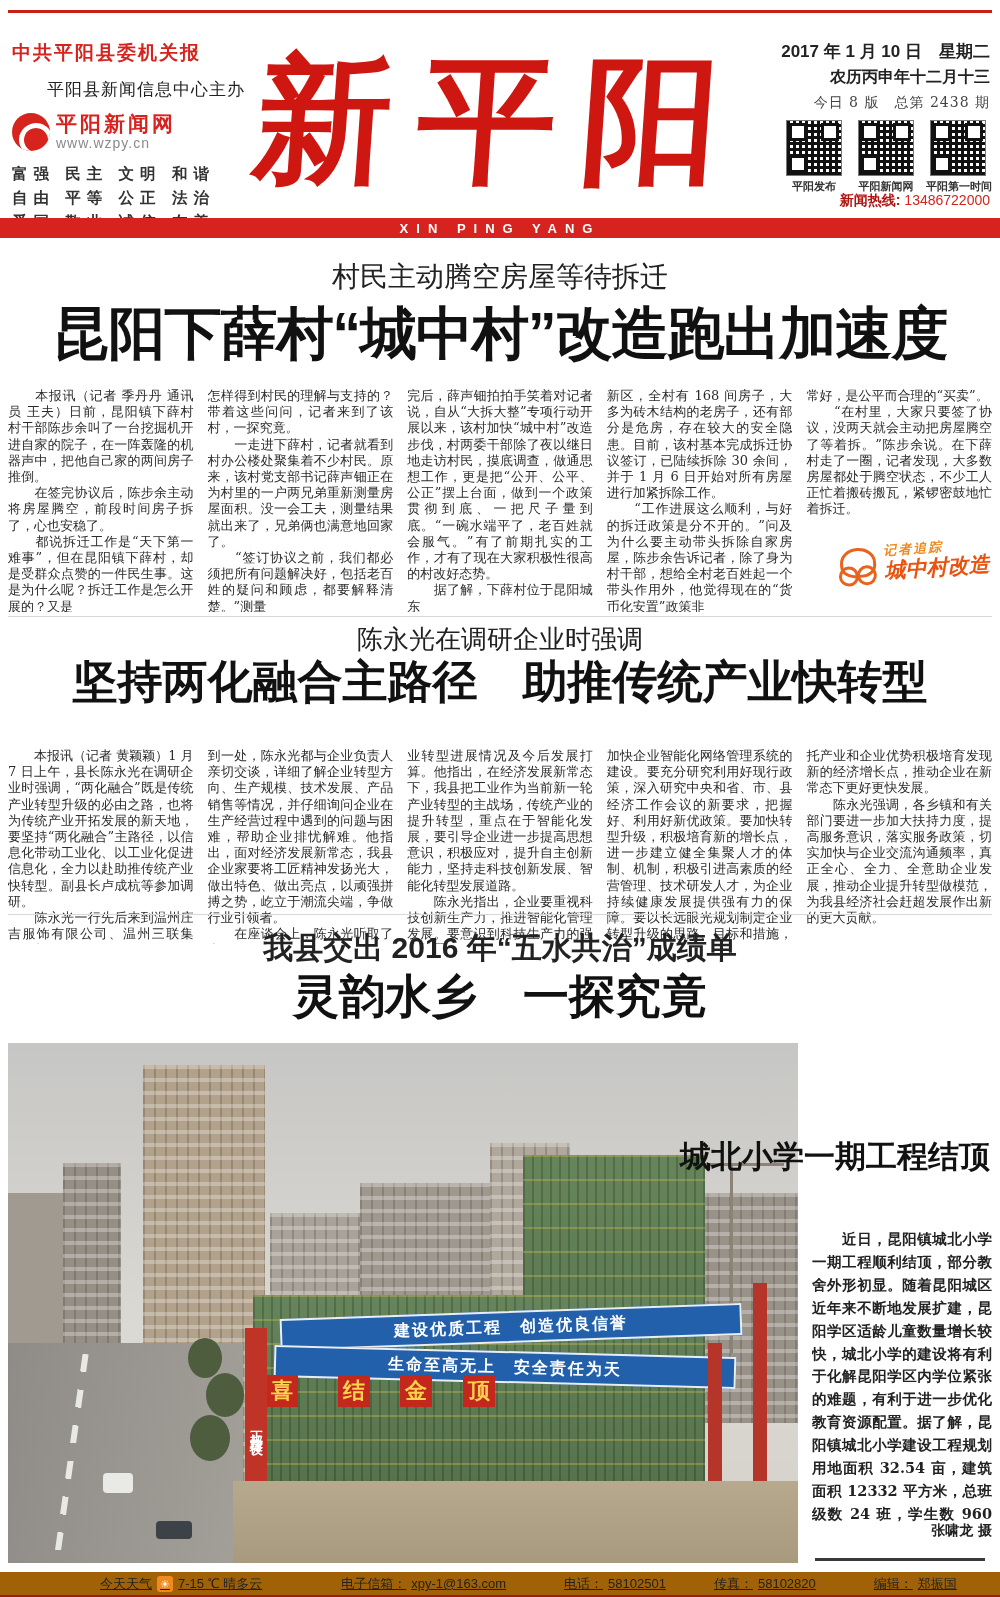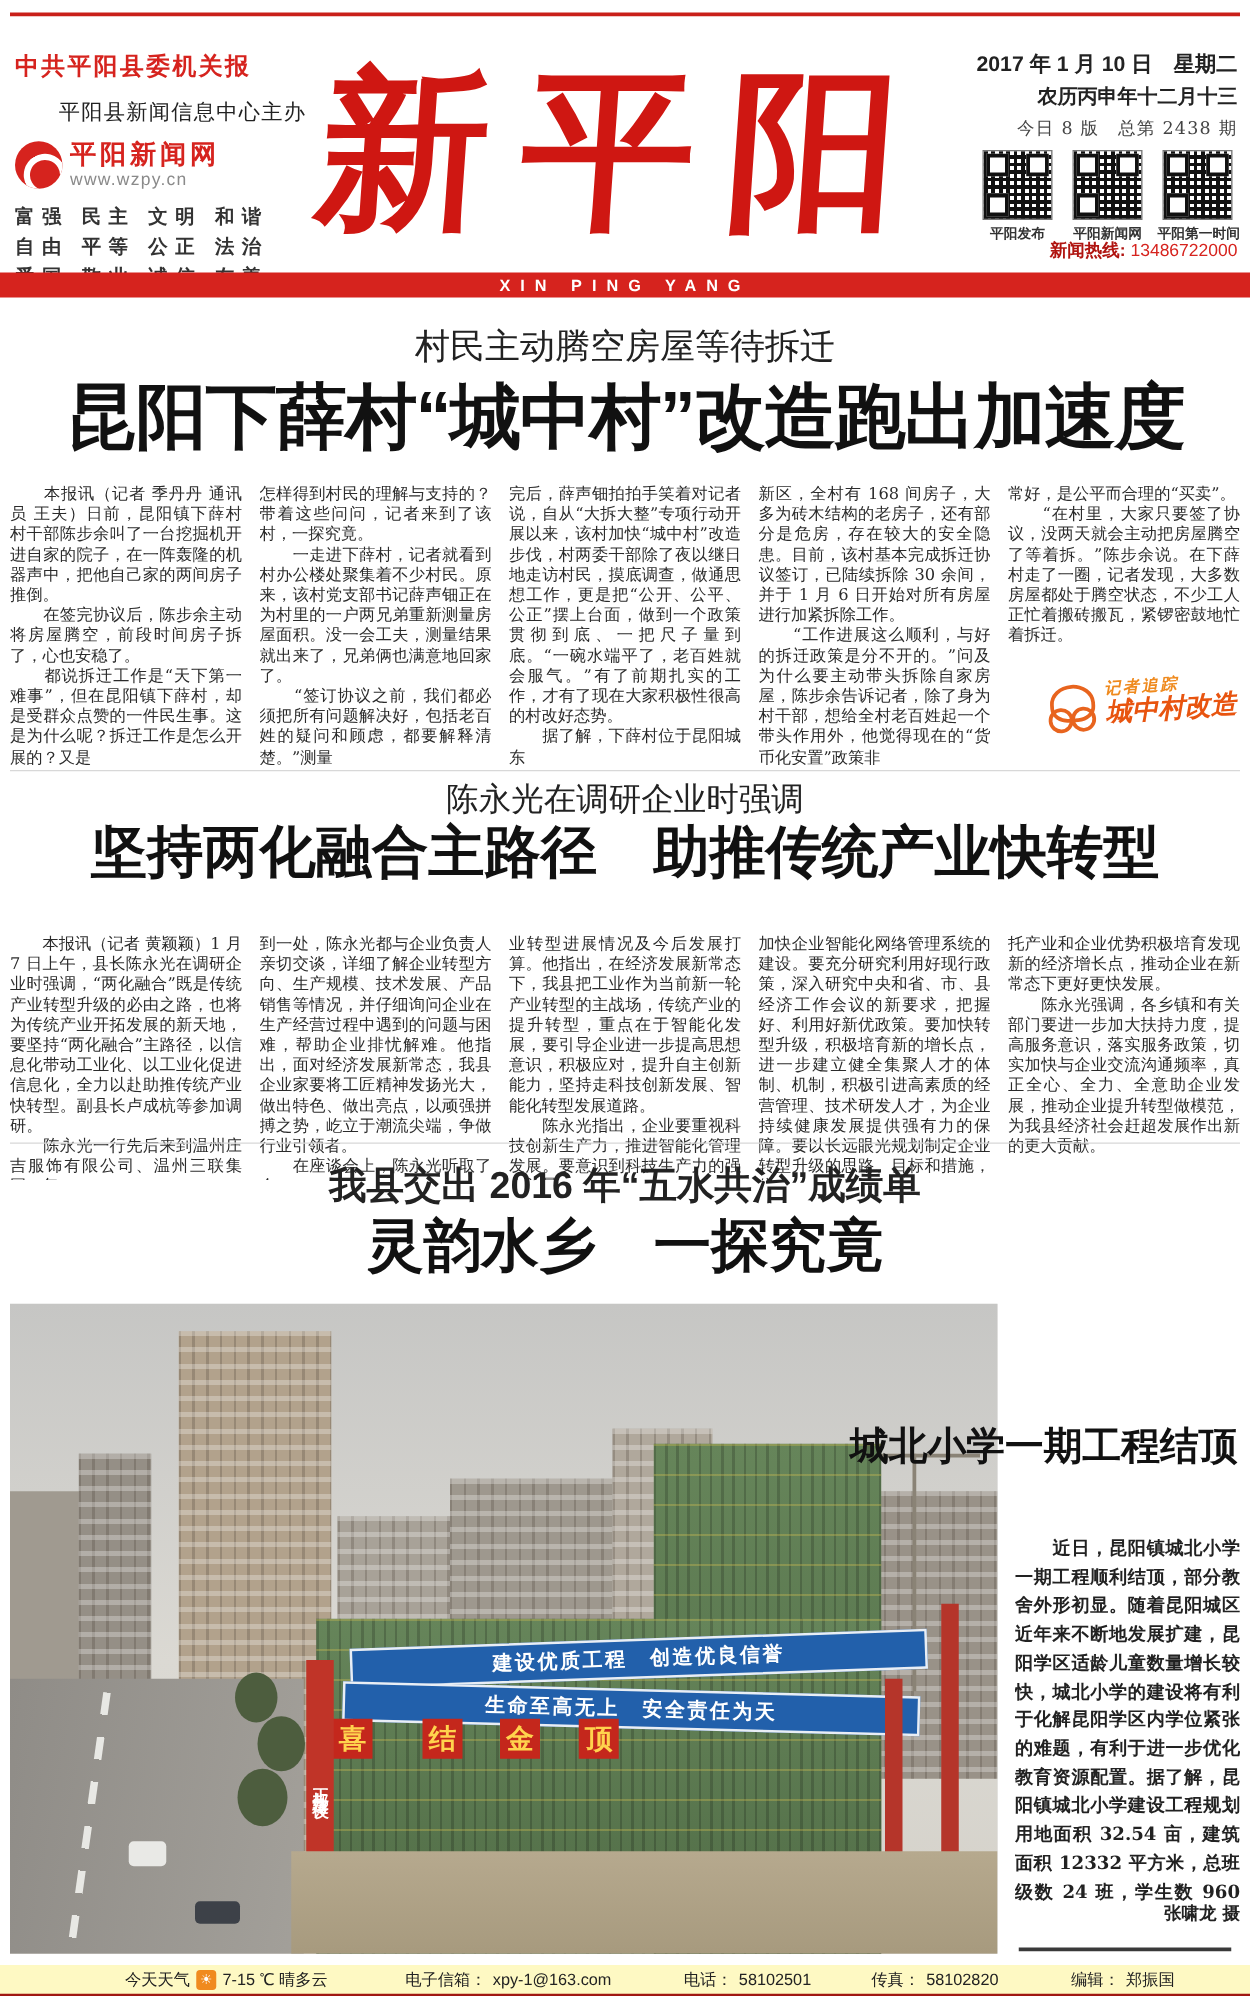--- a/index.html
+++ b/index.html
@@ -109,25 +109,25 @@
 
   
   .ph-headline{position:absolute;right:10px;left:540px;top:1136px;text-align:right;font-size:31px;font-weight:900;color:#111;z-index:6;}
   .ph-caption{position:absolute;left:812px;width:180px;top:1228px;height:300px;font-family:"DejaVu Serif",serif;
               font-weight:600;font-size:14.5px;line-height:1.58;text-align:justify;color:#222;white-space:pre-line;overflow:hidden;}
   .ph-credit{position:absolute;left:812px;width:180px;top:1522px;text-align:right;font-family:"DejaVu Serif",serif;
              font-weight:600;font-size:14px;color:#222;}
   .cap-endrule{position:absolute;left:815px;width:170px;top:1558px;height:3px;background:#3a3a3a;}
 
   
-  .footer{position:absolute;left:0;right:0;bottom:0;height:23px;background:#fef9c3;display:flex;align-items:center;
-          font-size:13px;color:#222;border-bottom:2px solid #a01812;}
+  .footer{position:absolute;left:0;right:0;bottom:0;height:23px;background:#a16207;display:flex;align-items:center;
+          font-size:13px;color:#222;border-bottom:2px solid #a01812;text-decoration:underline;}
   .footer .grp{display:flex;align-items:center;gap:5px;white-space:nowrap;}
   .sun{width:16px;height:16px;background:#f08a1e;border-radius:3px;color:#fff;font-size:11px;line-height:16px;text-align:center;}
-  .f-weather{margin-left:100px;} .f-email{margin-left:62px;} .f-phone{margin-left:58px;}
+  .f-weather{margin-left:100px;} .f-email{margin-left:79px;} .f-phone{margin-left:58px;}
   .f-fax{margin-left:48px;} .f-editor{margin-left:58px;}
 </style>
 </head>
 <body>
 
 <div class="page">
 
   <div class="topline"></div>
 
   <div class="org-line">中共平阳县委机关报</div>

